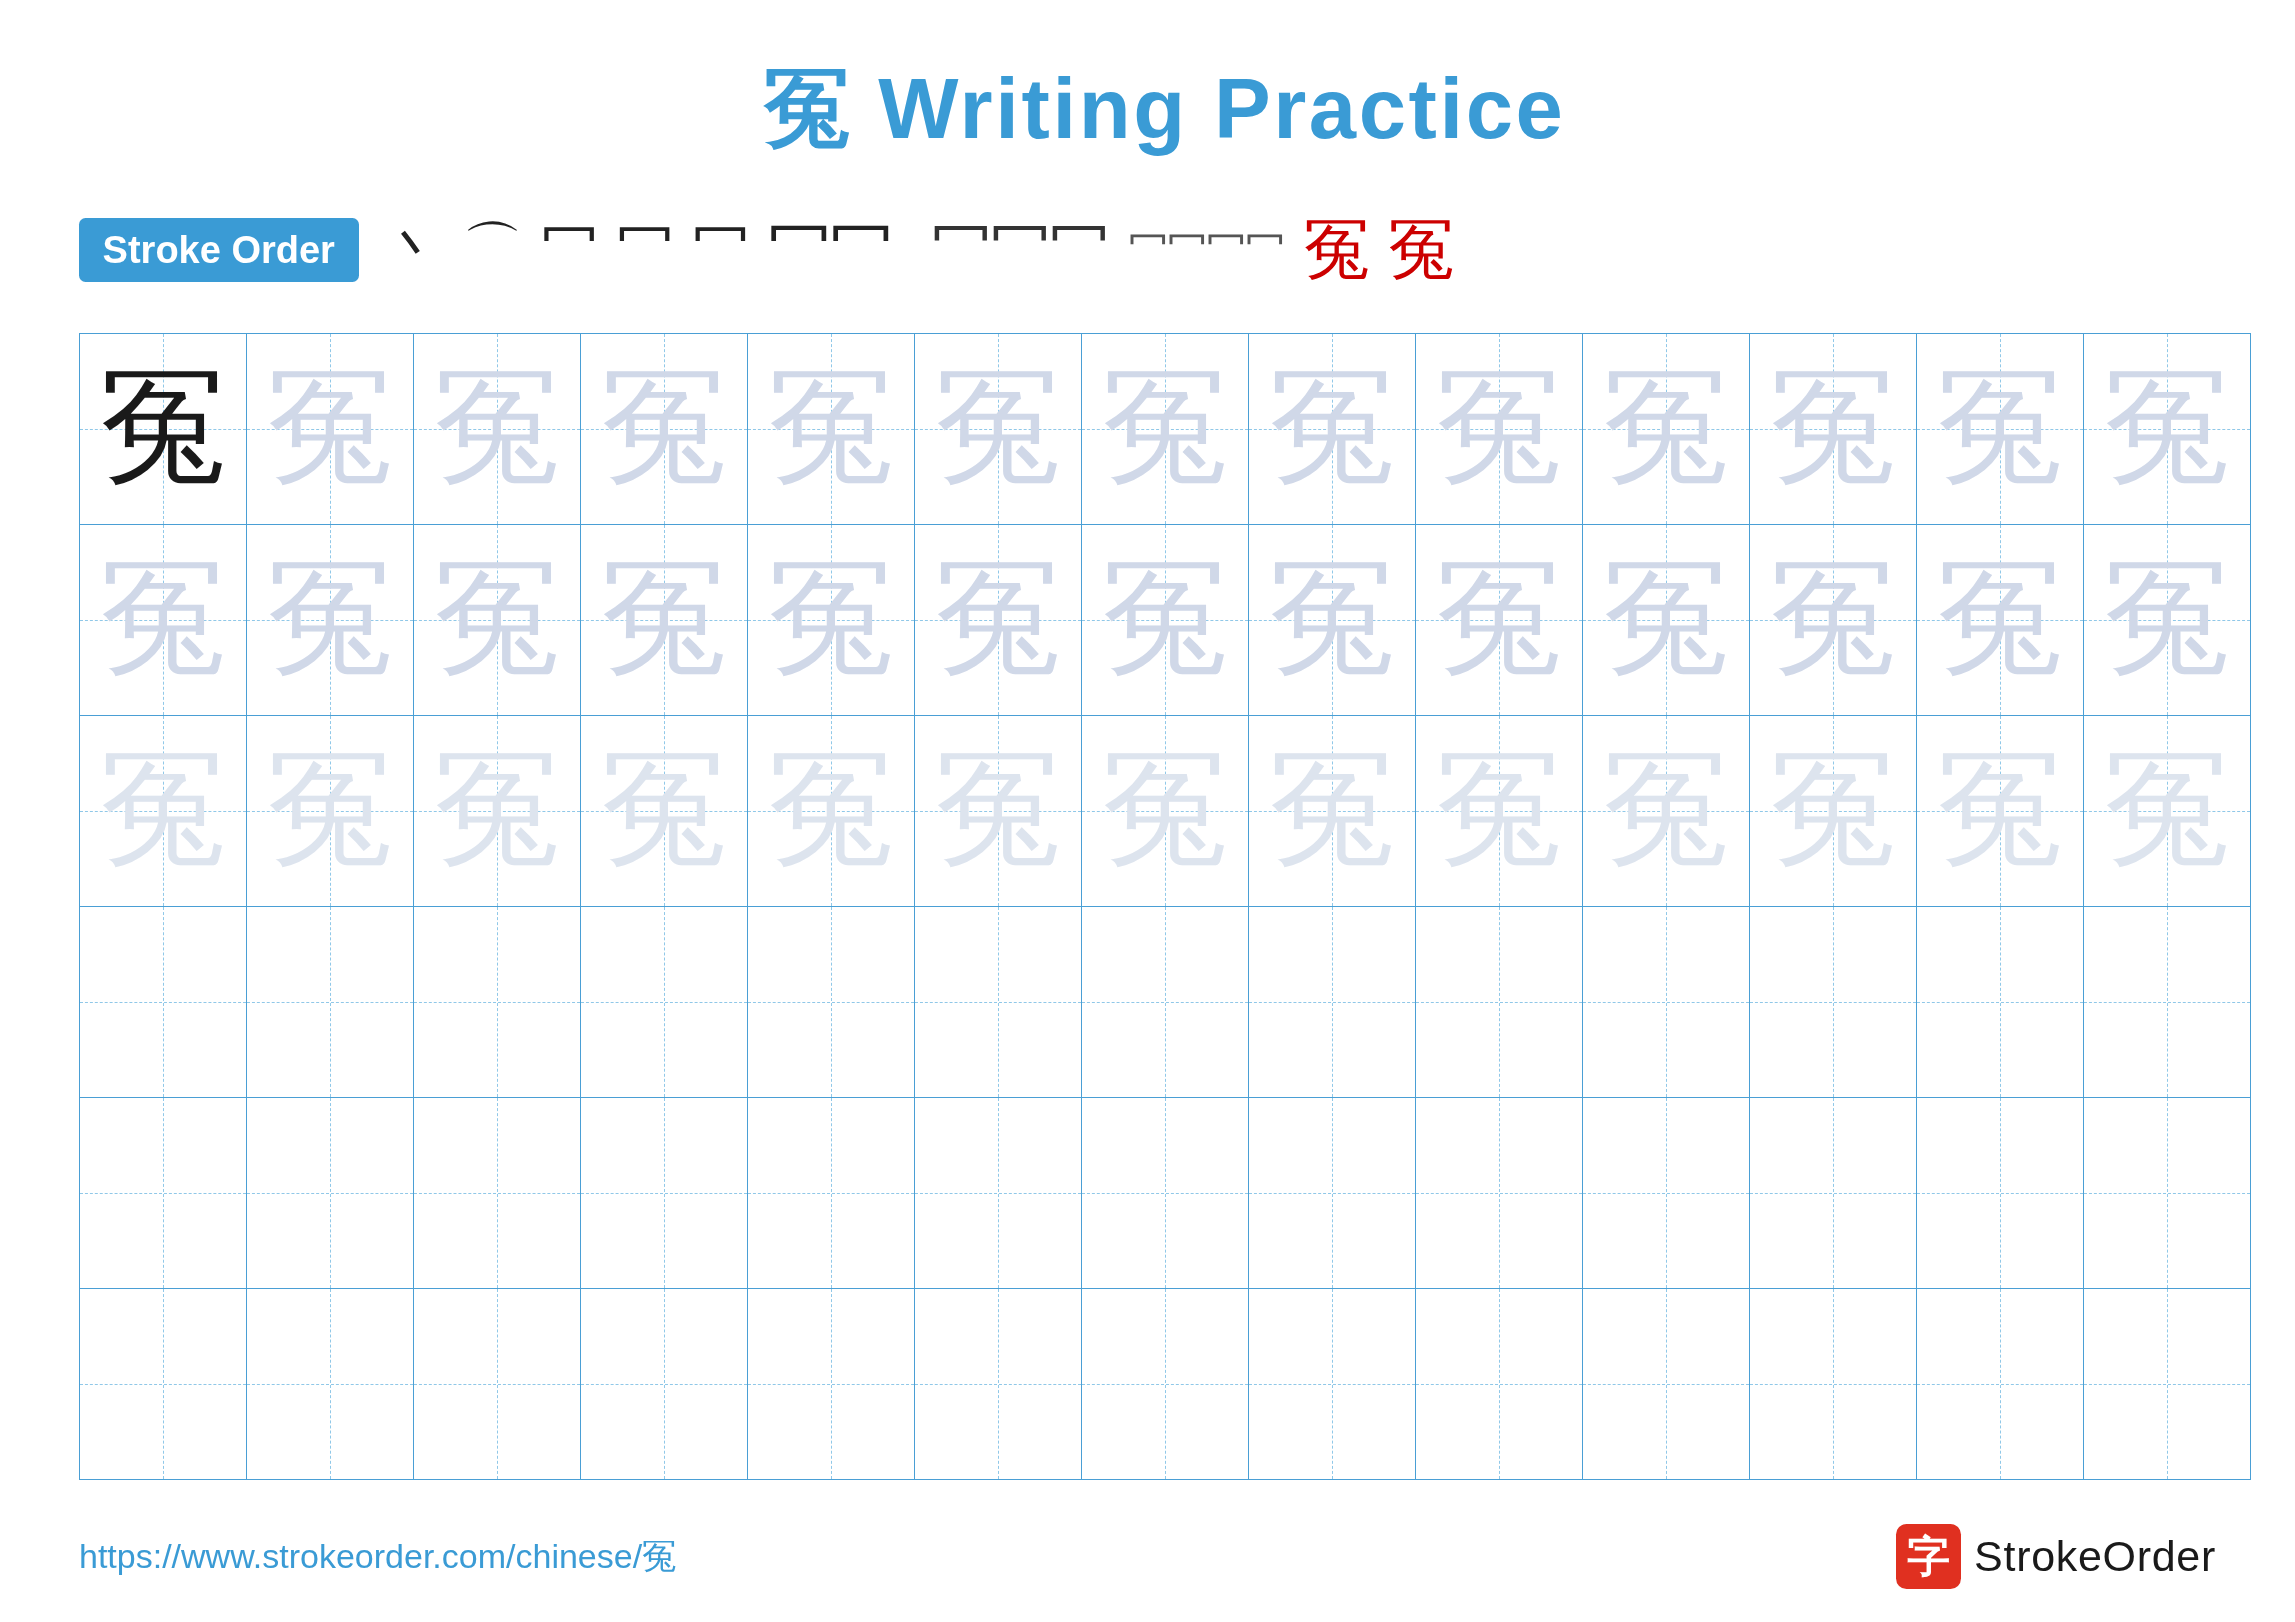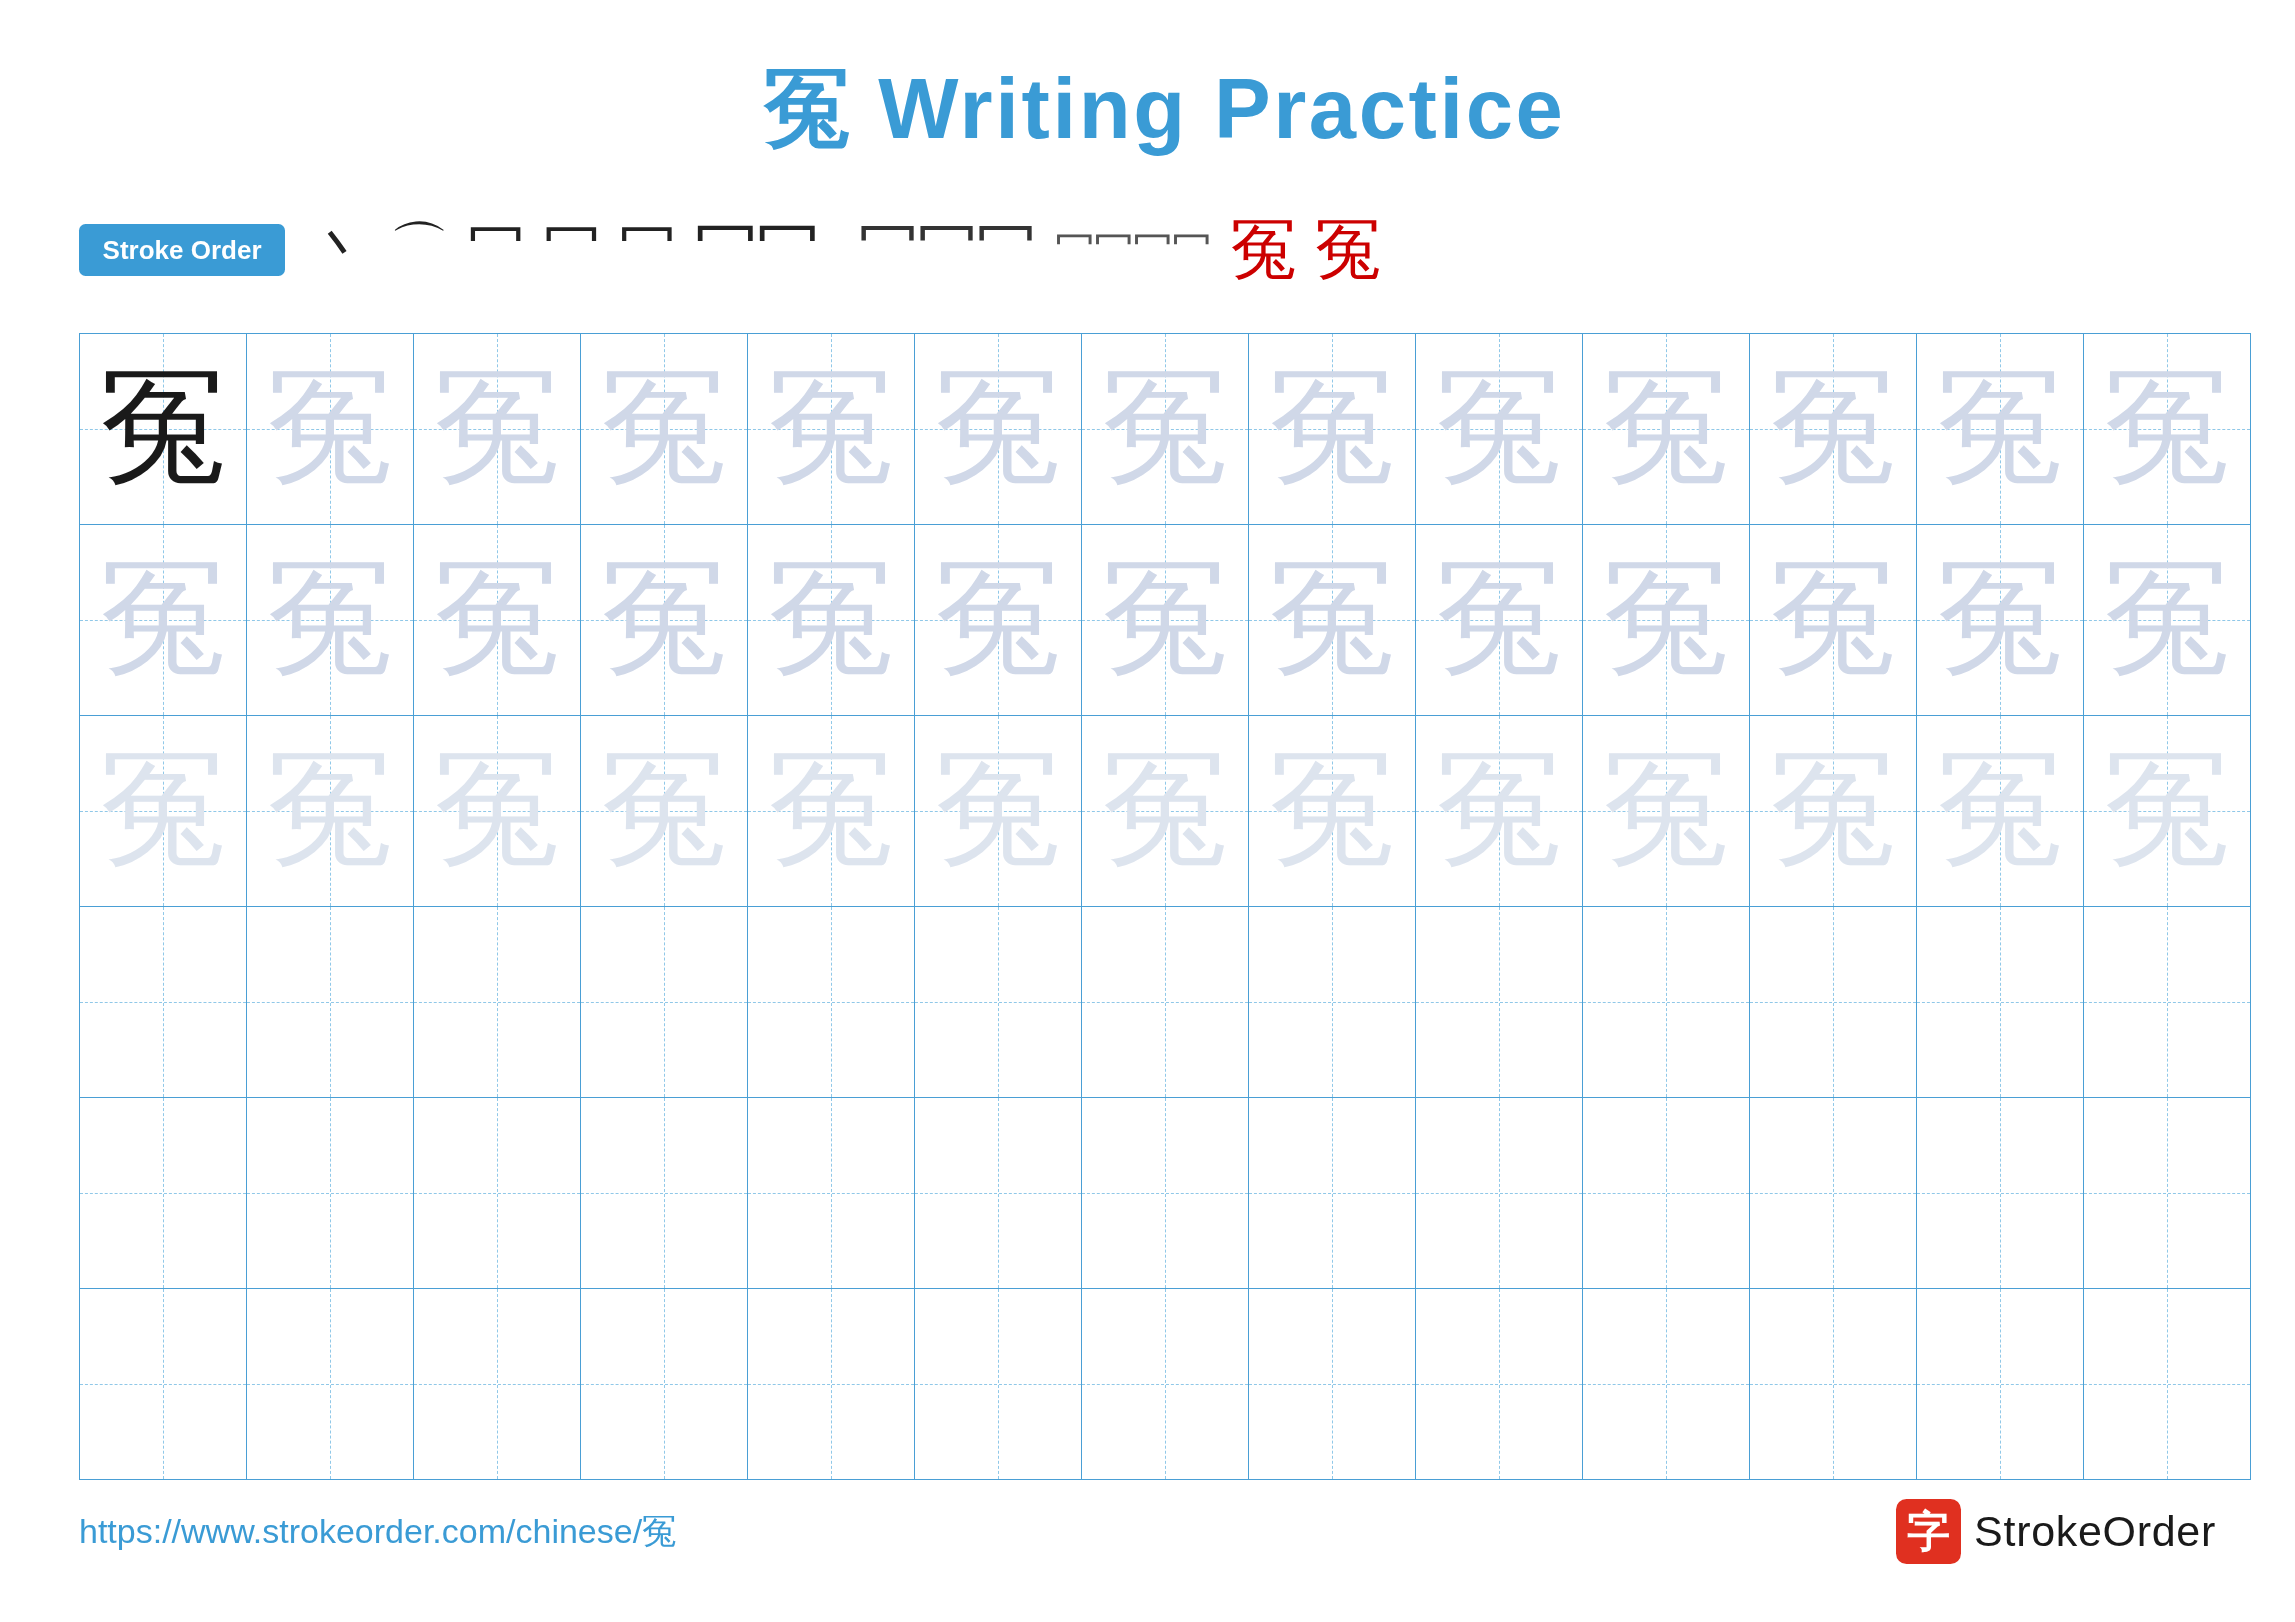--- a/index.html
+++ b/index.html
@@ -33,21 +33,21 @@
       width: 100%;
       display: flex;
       align-items: center;
       margin-bottom: 39px;
       gap: 26px;
     }
 
     .stroke-order-badge {
       background: #3a9bd5;
       color: white;
-      font-size: 26px;
+      font-size: 38px;
       font-weight: bold;
       padding: 10.5px 23.6px;
       border-radius: 6.5px;
       white-space: nowrap;
       flex-shrink: 0;
     }
 
     .stroke-sequence {
       display: flex;
       align-items: center;
@@ -132,21 +132,21 @@
       color: #d0d8e8;
     }
 
     .cell-char.lighter {
       color: #dde4ee;
     }
 
     
     .footer {
       position: absolute;
-      bottom: 58px;
+      bottom: 33px;
       left: 79px;
       right: 79px;
       display: flex;
       align-items: center;
       justify-content: space-between;
     }
 
     .footer-url {
       font-size: 34px;
       color: #3a9bd5;

